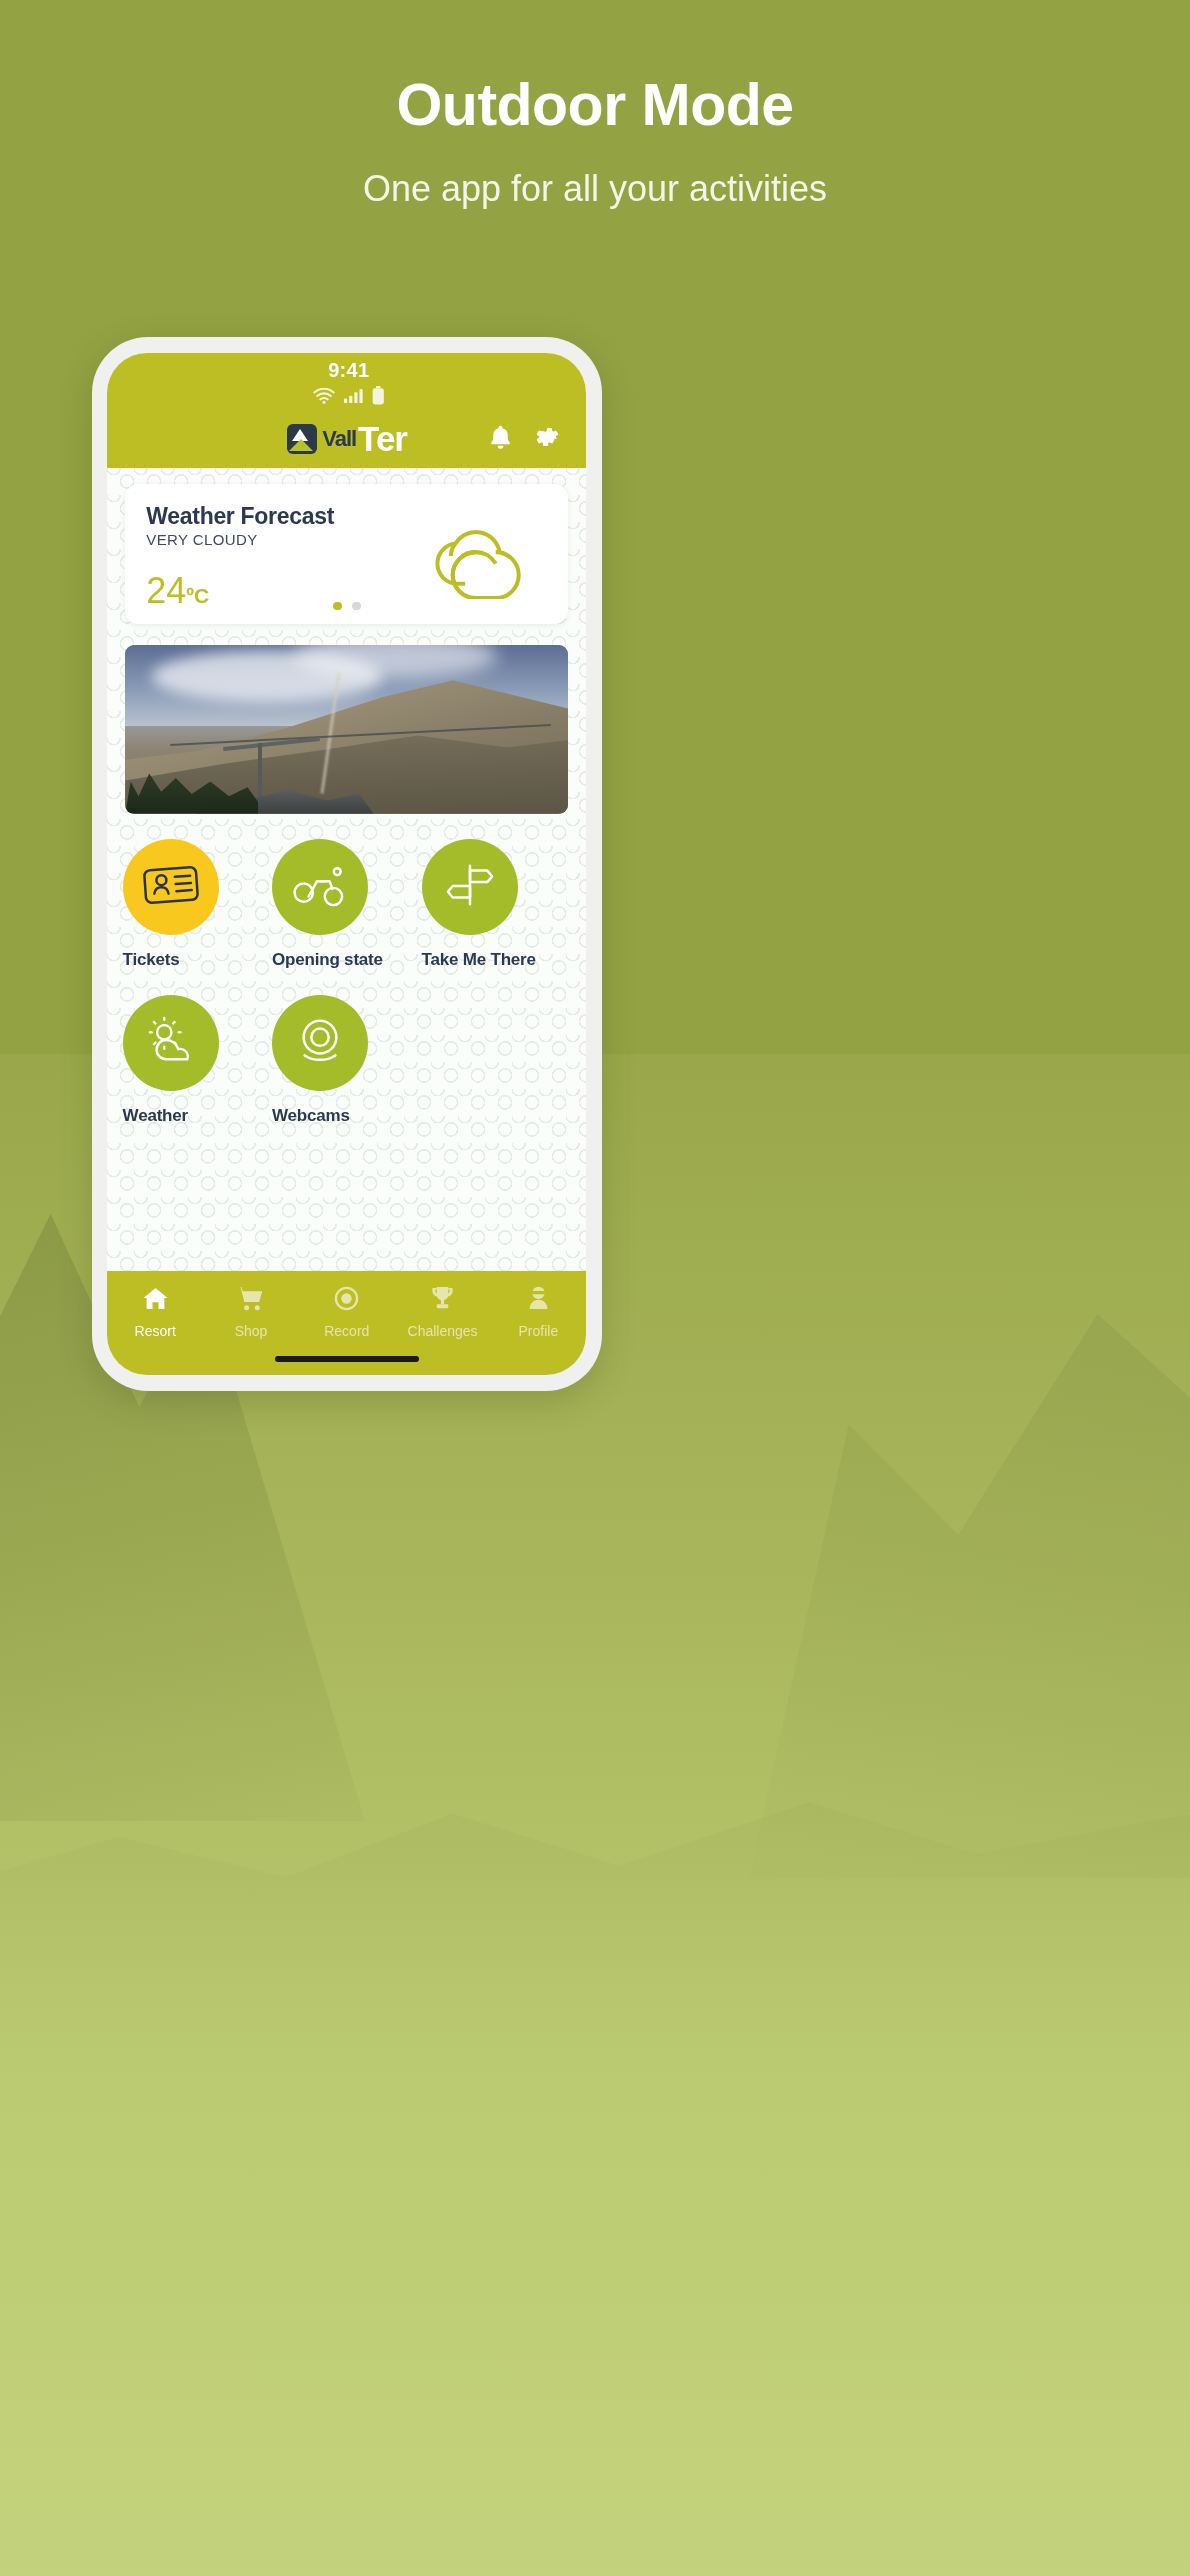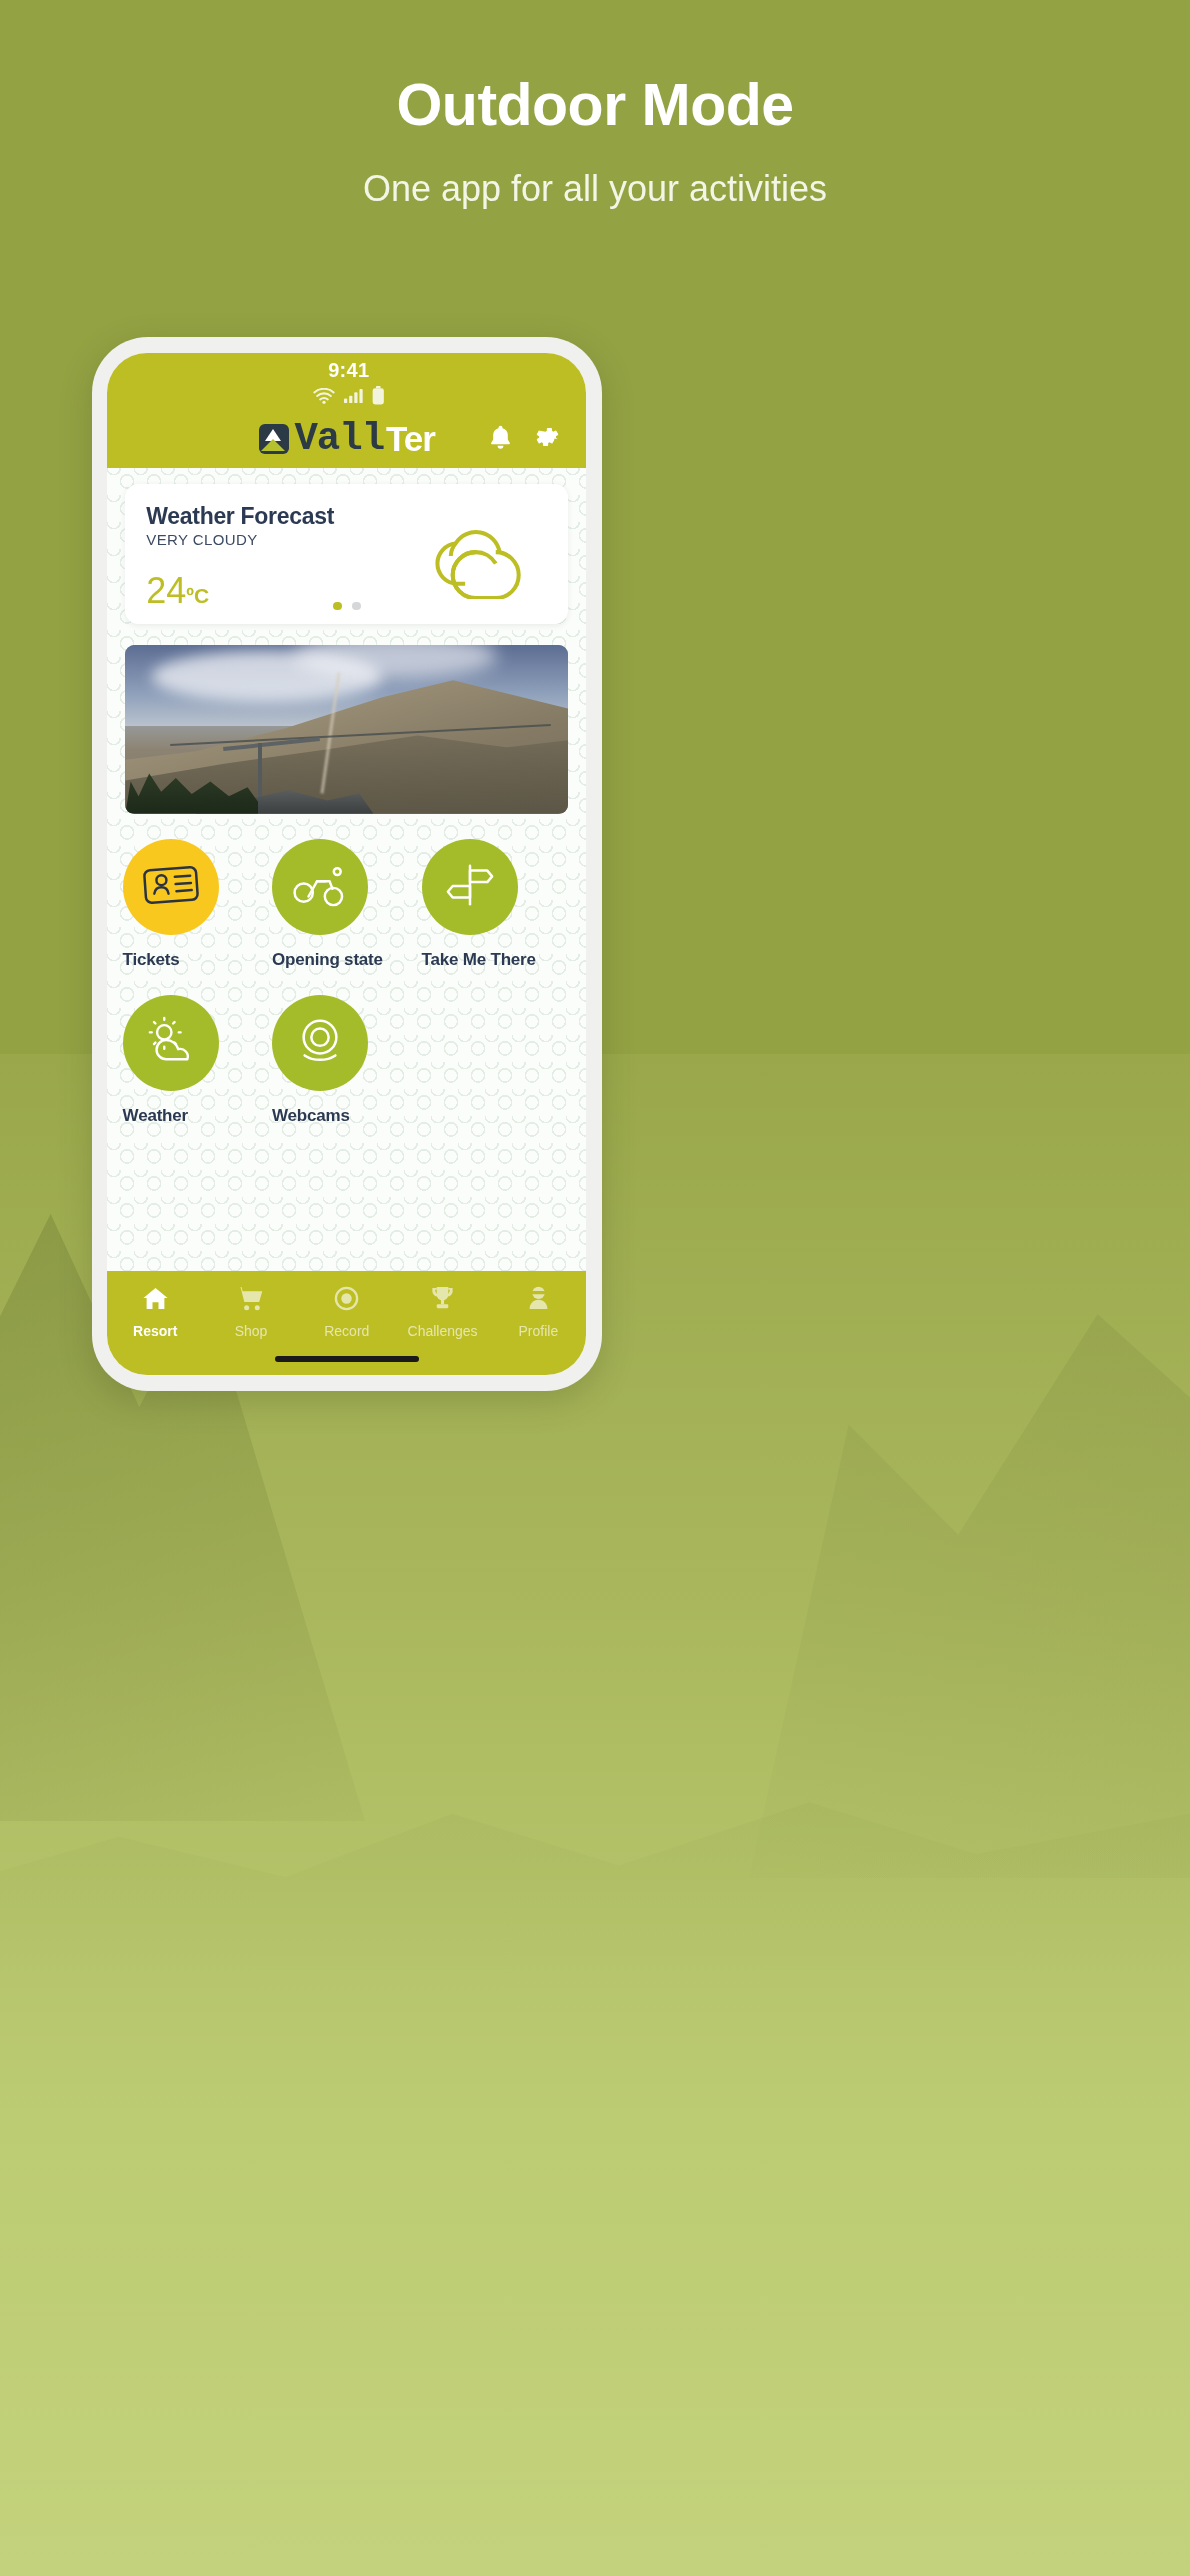--- a/index.html
+++ b/index.html
@@ -92,21 +92,21 @@
   #brand-mark .peak-white {
     position:absolute; left:5.8px; top:4.8px; width:0; height:0;
     border-left:8.6px solid transparent; border-right:8.6px solid transparent;
     border-bottom:12.5px solid #ffffff;
   }
   #brand-mark .peak-green {
     position:absolute; left:1.9px; bottom:2.9px; width:0; height:0;
     border-left:12.5px solid transparent; border-right:12.5px solid transparent;
     border-bottom:12.5px solid #b5c22e;
   }
-  #brand-vall { font-size:39px; font-weight:bold; color:#2c3a46; letter-spacing:-1px;font-family:Liberation Mono, monospace; }
+  #brand-vall { font-size:22px; font-weight:bold; color:#2c3a46; letter-spacing:-1px; }
   #brand-ter  { font-size:35px; font-weight:bold; color:#ffffff; letter-spacing:-1px; }
   #appbar-actions {
     position:absolute; right:25px; top:50%; transform:translateY(-50%);
     display:flex; align-items:center; gap:21px;
   }
 
   
   #body {
     position:absolute; left:0; right:0; top:115px; bottom:0;
     background-color:#fbfdfa;
@@ -206,21 +206,21 @@
 
   
   #tabbar {
     position:absolute; left:0; right:0; bottom:0; height:104px;
     background:#bdbe24;
     display:flex; align-items:flex-start; justify-content:space-around;
     padding-top:13.4px;
   }
   .tab { display:flex; flex-direction:column; align-items:center; width:96px; }
   .tab-label { margin-top:7.7px; font-size:14px; color:rgba(255,255,255,.62); }
-  .tab.active .tab-label { color:#ffffff; font-weight:700; }
+  .tab.active .tab-label { color:#ffffff; font-weight:400; }
   .tab svg { opacity:.62; }
   .tab.active svg { opacity:1; }
   #home-indicator {
     position:absolute; left:50%; transform:translateX(-50%); bottom:13.4px;
     width:144px; height:5.8px; border-radius:2.9px; background:#1a1a1a;
   }
 </style>
 </head>
 <body>
 

